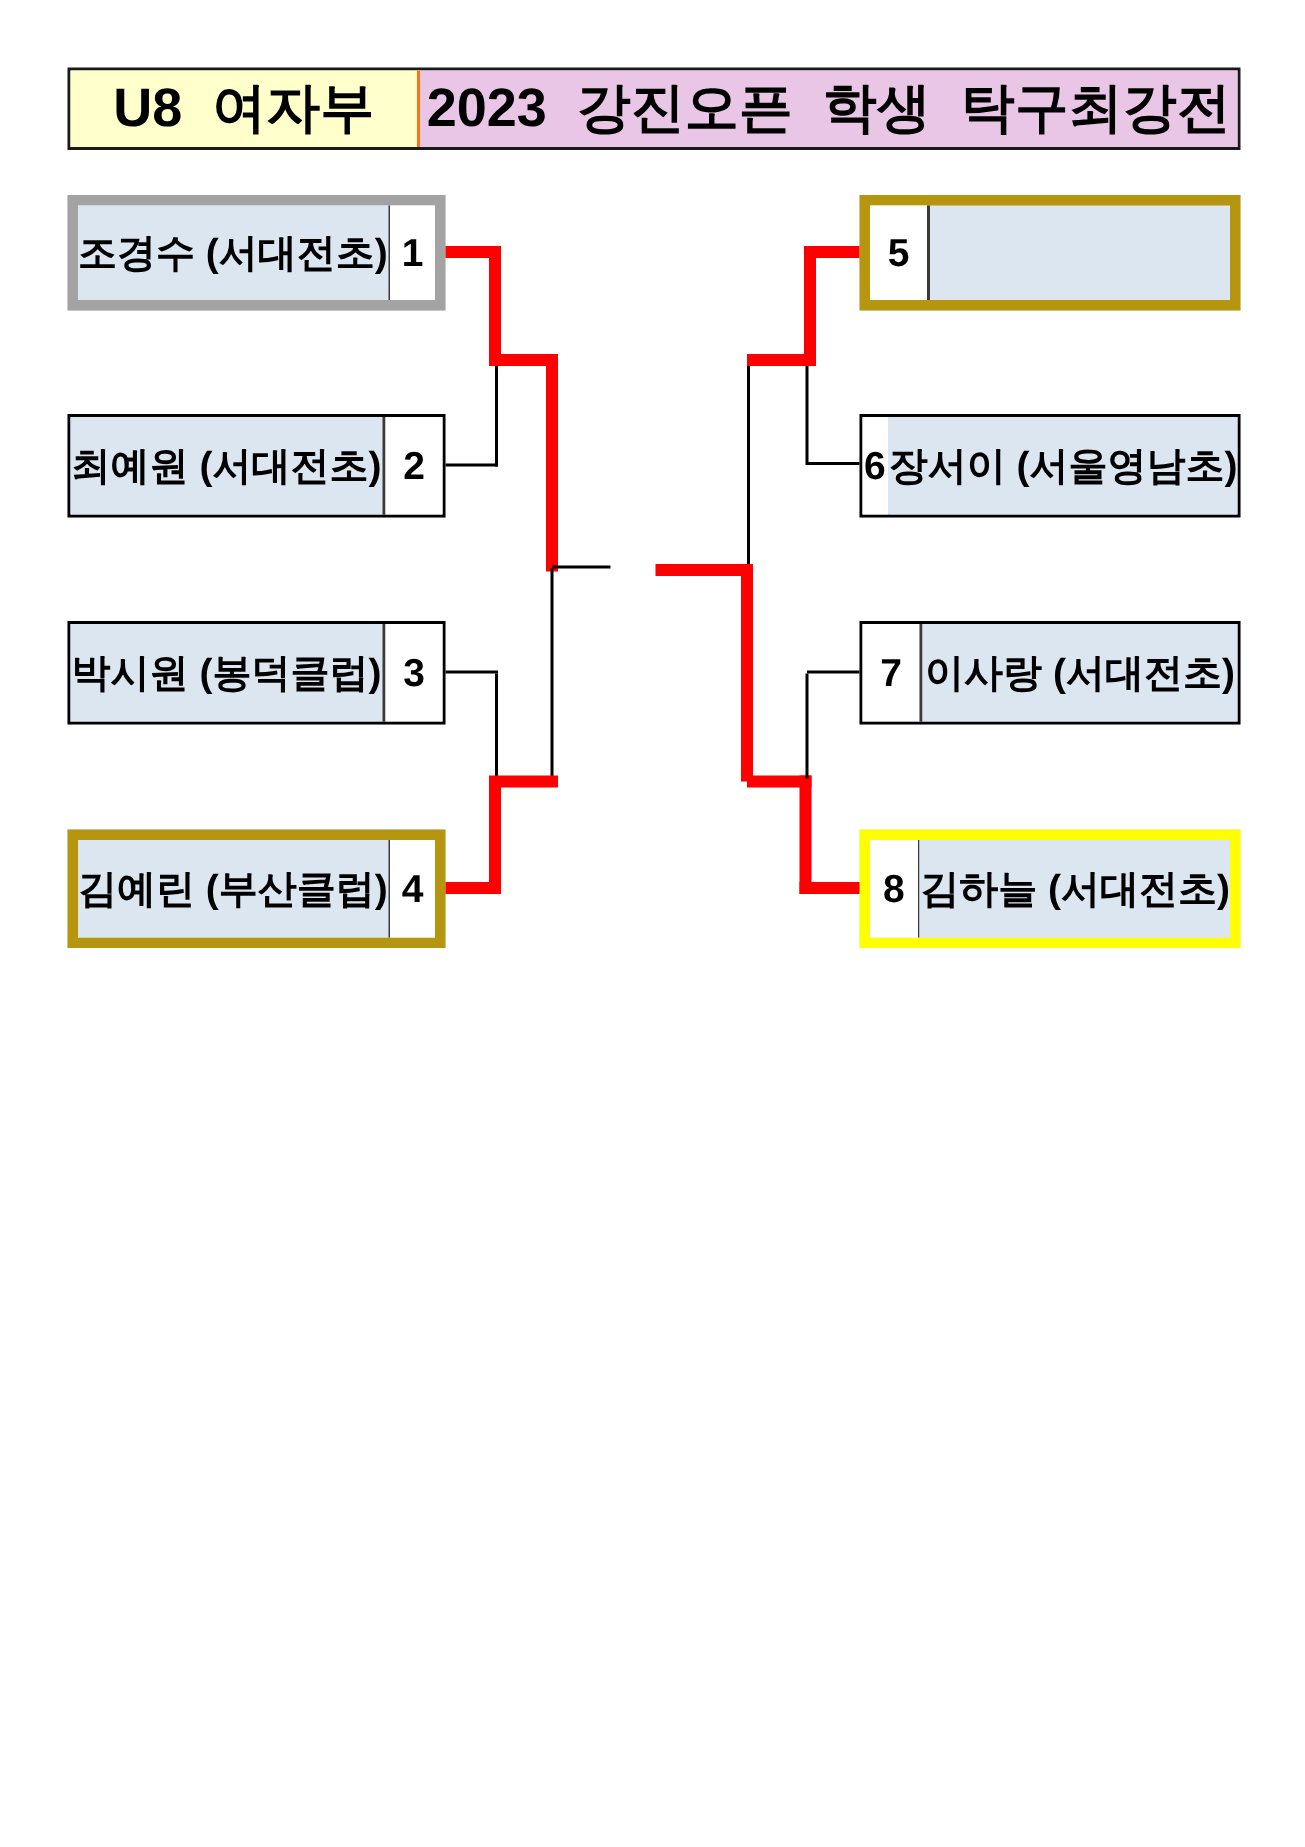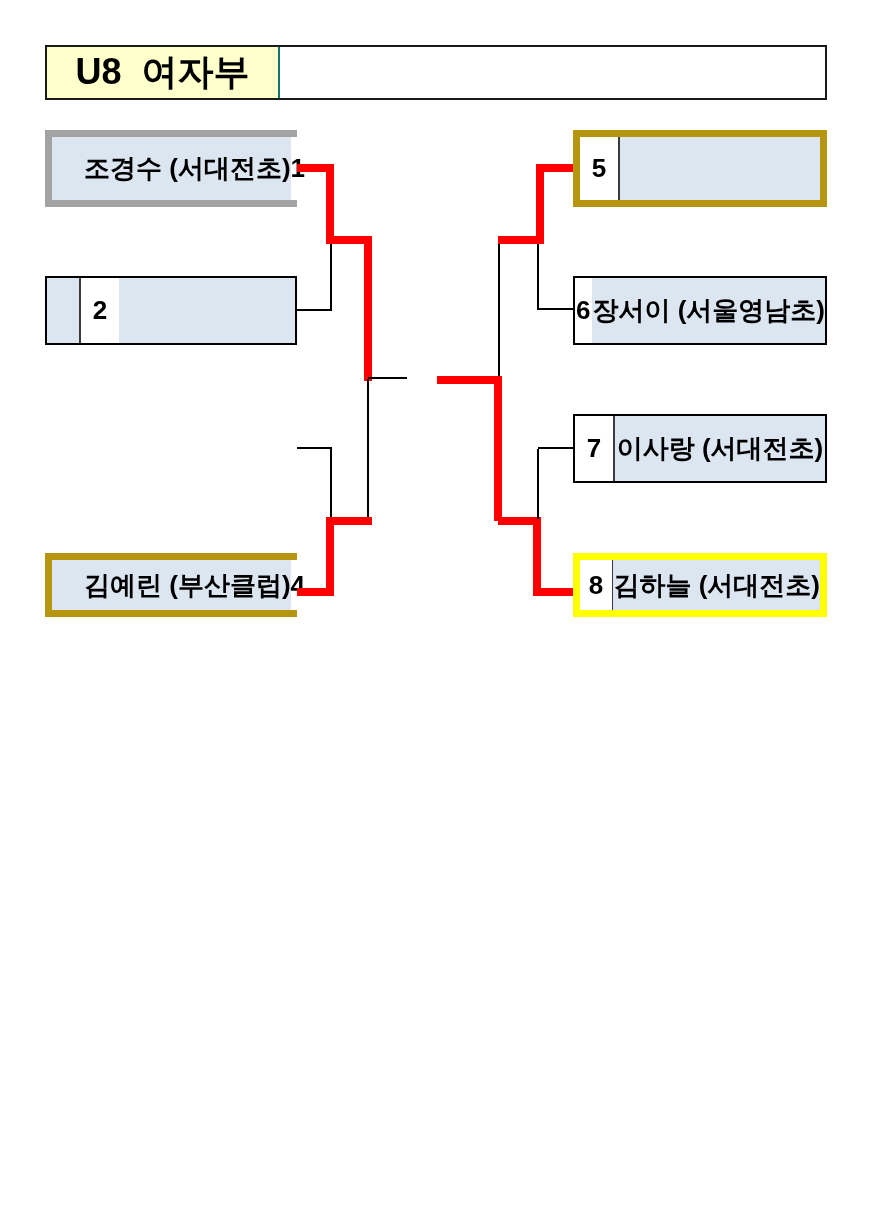--- a/index.html
+++ b/index.html
@@ -10,35 +10,35 @@
   
   .header{
     position:absolute;left:45px;top:45px;width:782px;height:55px;
     display:flex;box-sizing:border-box;border:2px solid #1a1a1a;
   }
   .header-cell{
     display:flex;align-items:center;justify-content:center;
     font-weight:bold;font-size:36px;word-spacing:10px;box-sizing:border-box;
     white-space:nowrap;overflow:hidden;
   }
-  .header-division{width:233px;background:var(--header-yellow-bg,#ffffcc);border-right:2px solid #0f766e;}
+  .header-division{width:233px;background:var(--header-yellow-bg,#ffffcc);border-right:2px solid #f97316;}
   .header-title{flex:1;background:var(--header-purple-bg,#eac6e6);}
   
   .pbox{
     position:absolute;display:flex;box-sizing:border-box;background:var(--cell-blue,#dce6f1);
     border-style:solid;
   }
   .pbox.thick{border-width:7px;}
   .pbox.thin{border-width:2px;}
-  .pbox.left-side{left:45px;width:252px;padding-left:32px;}
+  .pbox.left-side{left:45px;width:252px;}
   .pbox.right-side{left:573px;width:254px;}
   .row1{top:130px;height:77px;}
   .row2{top:276px;height:69px;}
   .row3{top:414px;height:69px;}
-  .row4{top:553px;height:64px;}
+  .row4{top:553px;height:79px;}
   .name-cell{
     flex:1;display:flex;align-items:center;justify-content:center;
     background:var(--cell-blue,#dce6f1);font-weight:bold;font-size:26px;white-space:nowrap;
   }
   .cell-divider{width:2px;background:#3a3a3a;}
   .seed-cell{
     width:38px;display:flex;align-items:center;justify-content:center;
     background:var(--cell-white,#ffffff);font-weight:bold;font-size:26px;
   }
   
@@ -46,30 +46,37 @@
   .ln.red{background:var(--line-red,#ff0000);}
   .ln.black{background:var(--line-black,#000000);}
 </style>
 </head>
 <body>
 
 <div class="canvas">
 
   <div class="header">
     <div class="header-cell header-division">U8 여자부</div>
+    <div class="header-cell header-title">2023 강진오픈 학생 탁구최강전</div>
   </div>
 
   <div class="pbox left-side row1 thick" style="border-color: rgb(163, 163, 163);">
     <div class="name-cell">조경수 (서대전초)</div>
     <div class="cell-divider"></div>
     <div class="seed-cell">1</div>
   </div>
   <div class="pbox left-side row2 thin" style="border-color: rgb(0, 0, 0);">
+    <div class="name-cell">최예원 (서대전초)</div>
     <div class="cell-divider"></div>
     <div class="seed-cell">2</div>
+  </div>
+  <div class="pbox left-side row3 thin" style="border-color: rgb(0, 0, 0);">
+    <div class="name-cell">박시원 (봉덕클럽)</div>
+    <div class="cell-divider"></div>
+    <div class="seed-cell">3</div>
   </div>
   <div class="pbox left-side row4 thick" style="border-color: rgb(182, 150, 14);">
     <div class="name-cell">김예린 (부산클럽)</div>
     <div class="cell-divider"></div>
     <div class="seed-cell">4</div>
   </div>
 
   <div class="pbox right-side row1 thick" style="border-color: rgb(182, 150, 14);">
     <div class="seed-cell">5</div>
     <div class="cell-divider"></div>

